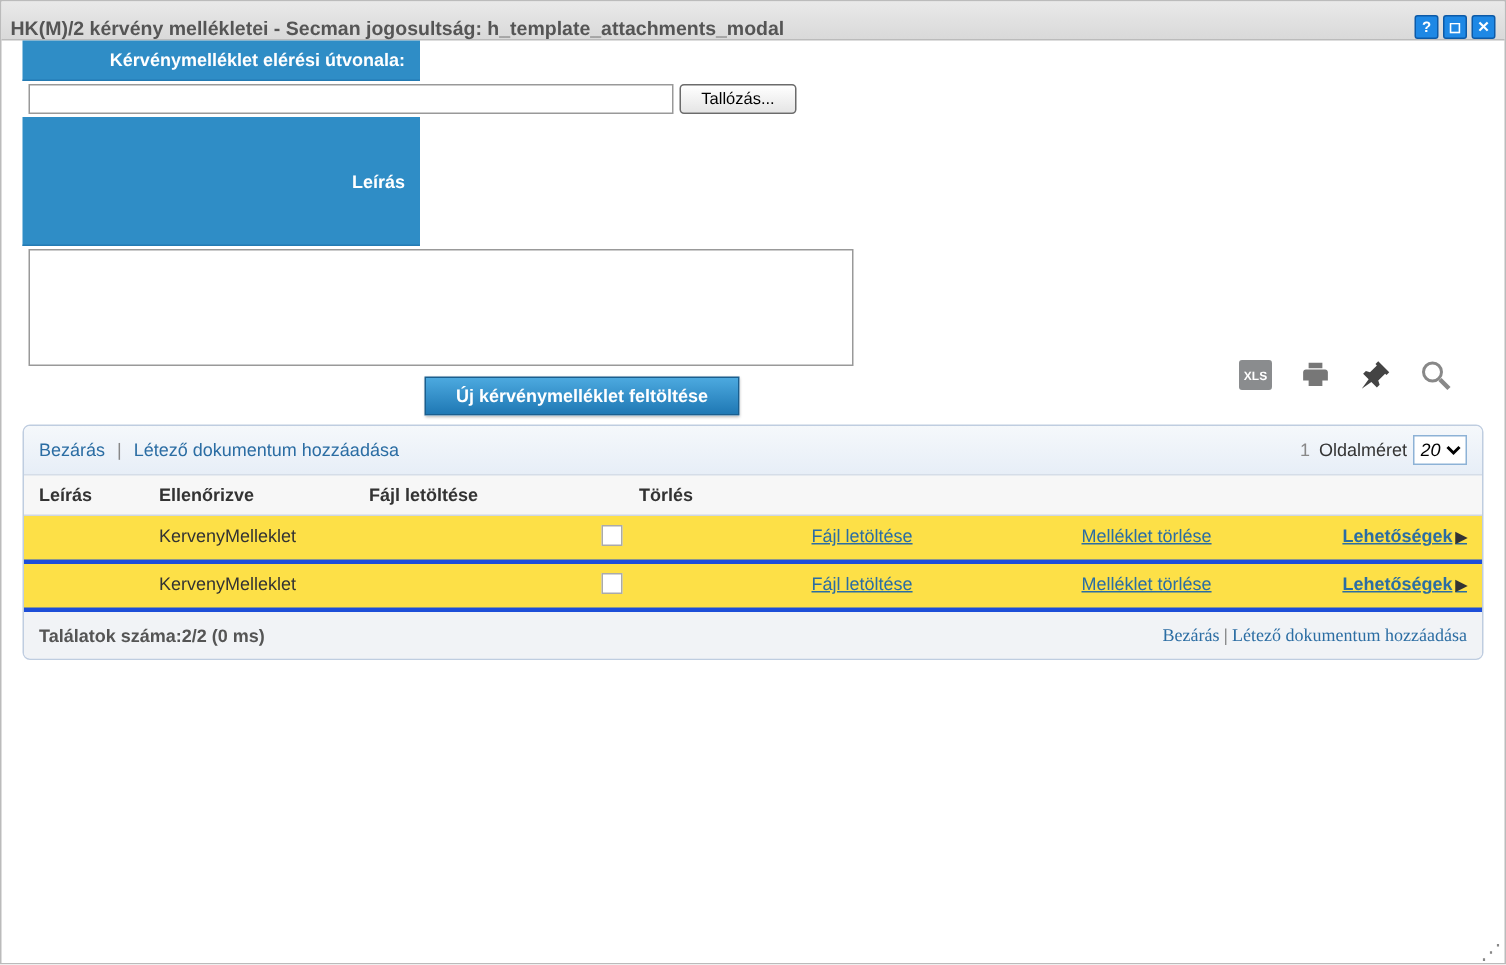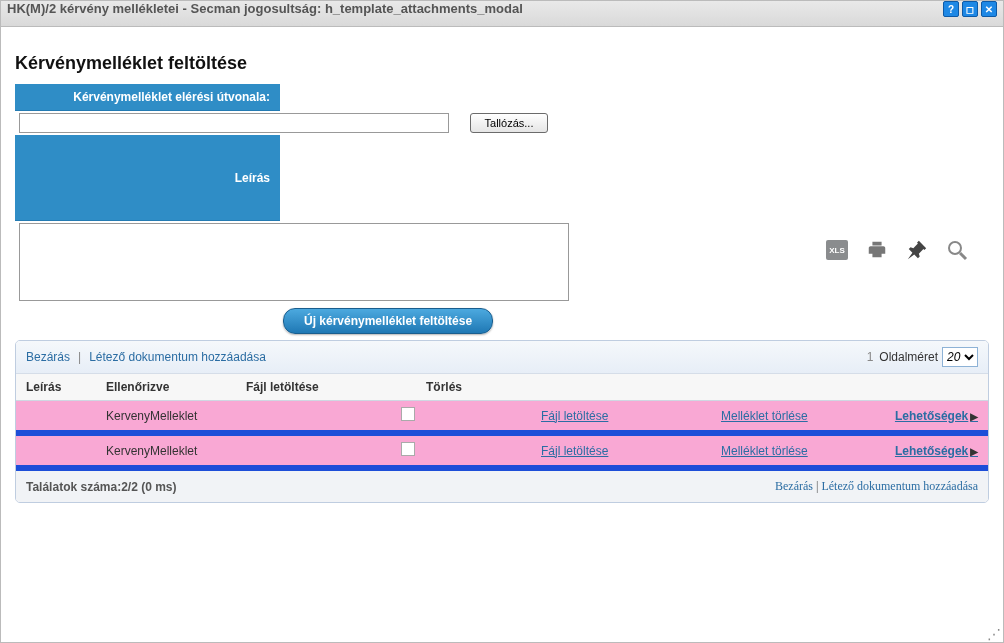--- a/index.html
+++ b/index.html
@@ -17,21 +17,21 @@
     background: #fff;
     display: flex;
     flex-direction: column;
     position: relative;
   }
   .titlebar {
     background: linear-gradient(#e9e9e9, #d9d9d9);
     border-bottom: 1px solid #bbb;
     height: 26px;
     display: flex;
-    align-items: flex-start;
+    align-items: flex-end;
     padding: 0 6px;
     font-size: 13px;
     font-weight: bold;
     color: #555;
   }
   .titlebar .title { flex: 1; }
   .titlebar .win-buttons { display: flex; gap: 3px; }
   .win-btn {
     width: 16px; height: 16px;
     background: #1e88e5;
@@ -61,21 +61,20 @@
     align-items: center;
     justify-content: flex-end;
     border-bottom: 1px solid #247bb3;
   }
   .value-cell {
     flex: 1;
     padding: 2px 0 2px 4px;
     display: flex;
     align-items: stretch;
     border-bottom: 1px solid #fff;
-    gap: 17px;
   }
   .value-cell.first { border-bottom: none; }
   .path-input {
     width: 430px;
     height: 20px;
     border: 1px solid #999;
     background: #fff;
     font-size: 12px;
     padding: 0 4px;
   }
@@ -99,21 +98,21 @@
     resize: none;
   }
   .upload-row { display: flex; margin-top: 4px;}
   .upload-spacer { width: 268px; }
   .upload-btn {
     background: linear-gradient(#4ca9df, #1f78b4);
     color: #fff;
     font-weight: bold;
     font-size: 12px;
     border: 1px solid #1a5e8e;
-    border-radius: 12px;
+    border-radius: 0;
     padding: 5px 20px;
     cursor: pointer;
     box-shadow: 0 1px 2px rgba(0,0,0,0.3);
   }
   .subhead {
     font-size: 13px;
     font-weight: bold;
     color: #333;
     margin: 22px 0 6px 0;
   }
@@ -166,23 +165,22 @@
   }
   .col-desc { width: 80px; }
   .col-type { width: 295px; }
   .col-check { width: 140px; }
   .col-file { width: 180px; }
   .col-del { width: 150px; }
   .col-opt { flex: 1; text-align: right; }
   .grid-row {
     display: flex;
     padding: 6px 10px;
-    border-bottom: 6px solid #1d4ed8;
-    align-items: center;
-    background: #f9a8d4;
+    border-bottom: 3px solid #1d4ed8;
+    background: #fde047;
   }
   .fake-check {
     width: 14px; height: 14px; border: 1px solid #aaa; background: #fff; display: inline-block;
   }
   .grid-row a { color: #2b6da3; text-decoration: underline; cursor: pointer; }
   .opt-link { color: #2b6da3; text-decoration: underline; cursor: pointer; font-weight: bold; }
   .opt-link .tri { font-size: 10px; margin-left: 2px; color: #333;}
   .grid-foot {
     background: #f1f3f6;
     padding: 8px 10px;
@@ -210,21 +208,20 @@
   <div class="titlebar">
     <div class="title">HK(M)/2 kérvény mellékletei - Secman jogosultság: h_template_attachments_modal</div>
     <div class="win-buttons">
       <div class="win-btn">?</div>
       <div class="win-btn">◻</div>
       <div class="win-btn">✕</div>
     </div>
   </div>
 
   <div class="pad">
-    <h2 class="section-title">Kérvénymelléklet feltöltése</h2>
 
     <div class="upload-form-row">
       <div class="label-cell">Kérvénymelléklet elérési útvonala:</div>
       <div class="value-cell first">
         <input class="path-input" value="" style="">
         <button class="browse-btn">Tallózás...</button>
       </div>
     </div>
     <div class="upload-form-row">
       <div class="label-cell" style="height:86px;">Leírás</div>

